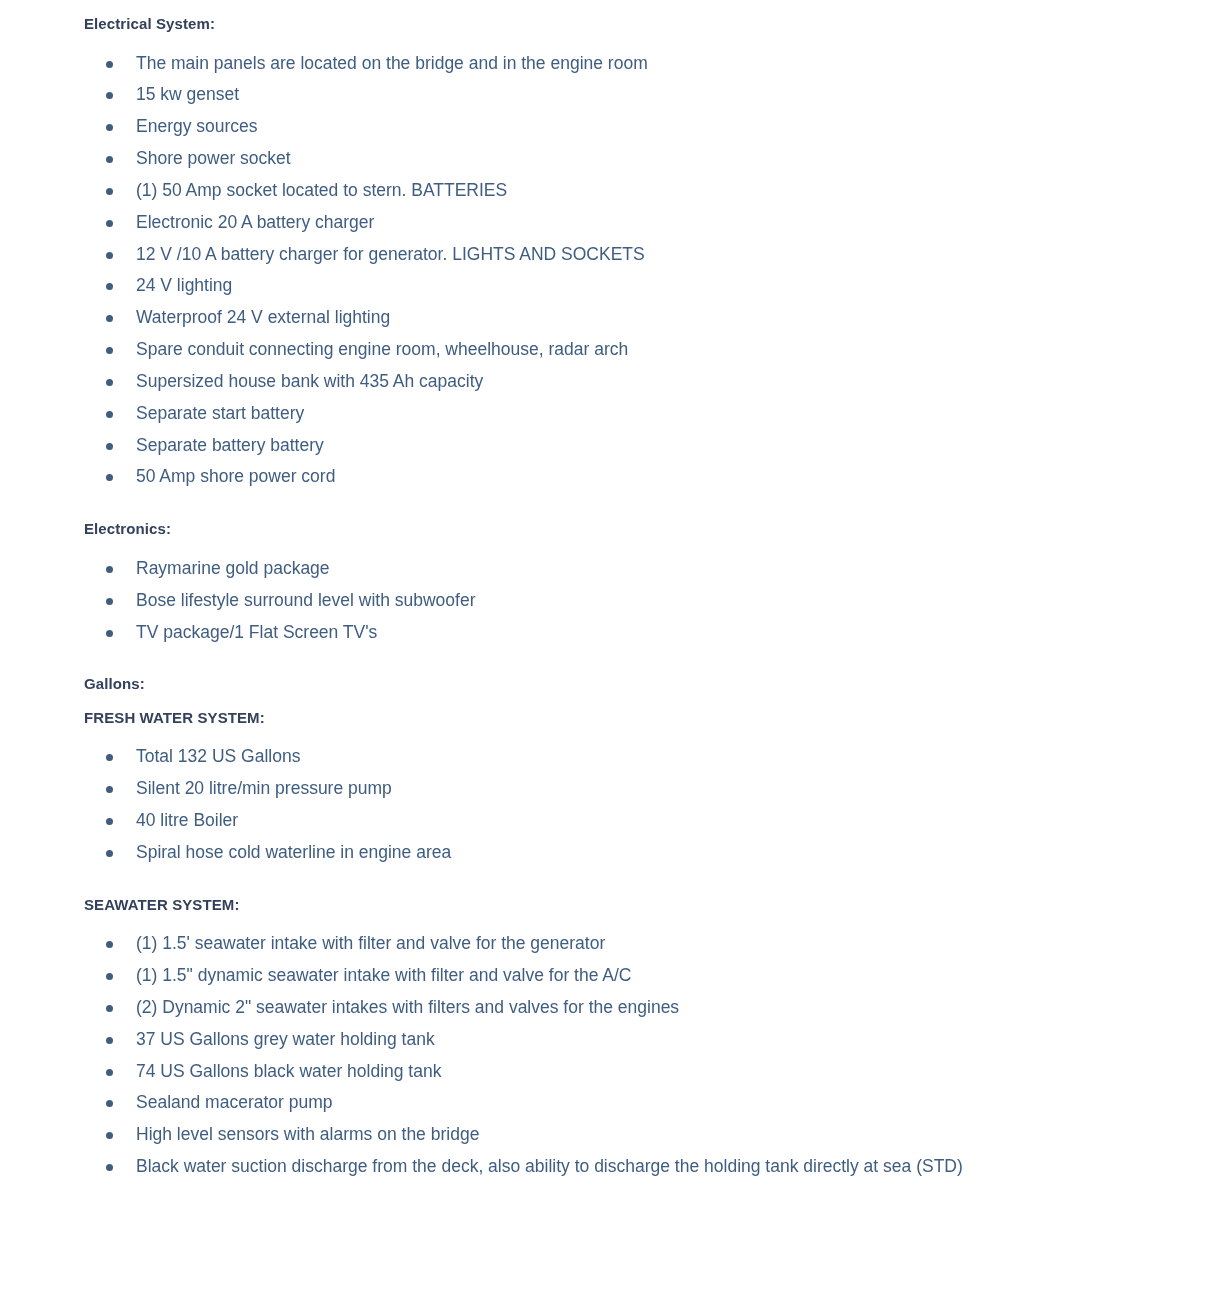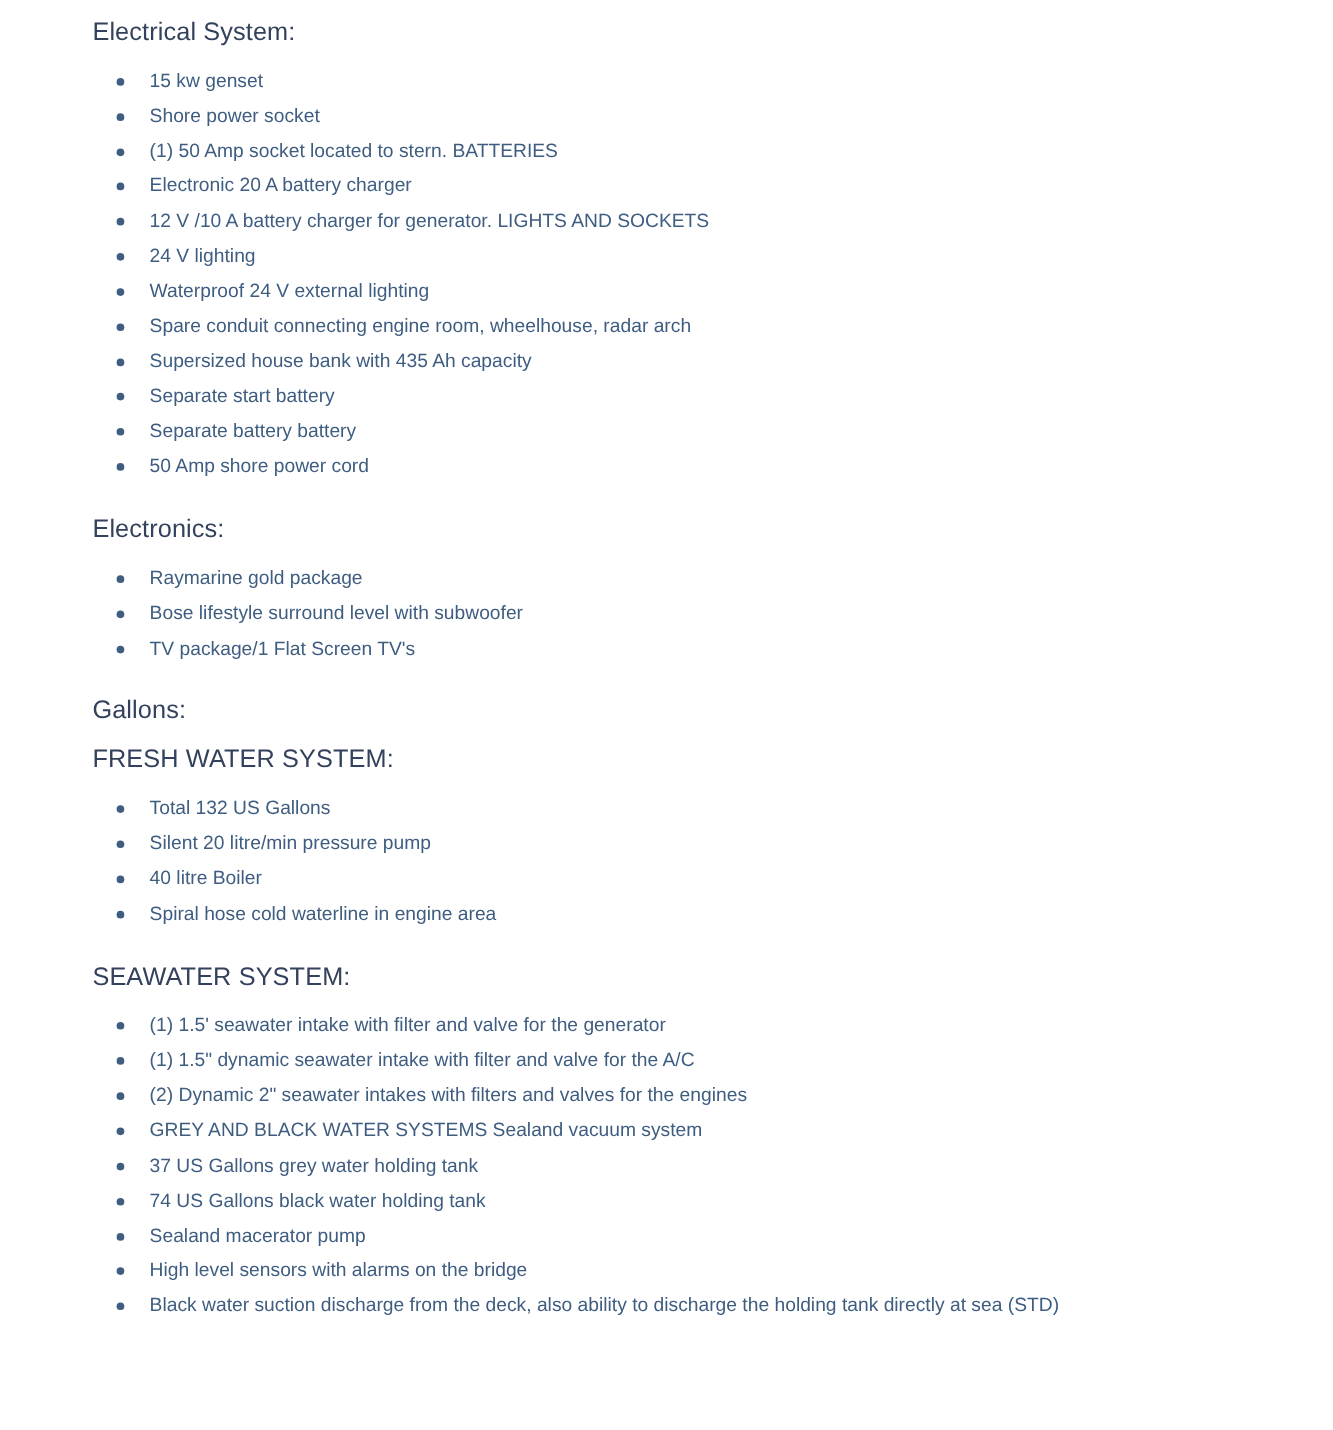--- a/index.html
+++ b/index.html
@@ -13,22 +13,22 @@
     font-family: "Liberation Sans", sans-serif;
     color: #3d5a80;
     -webkit-font-smoothing: antialiased;
   }
   .page {
     width: 1212px;
     box-sizing: border-box;
     padding: 14px 40px 20px 84px;
   }
   h3.section-heading {
-    font-size: 23px;
-    font-weight: normal;
+    font-size: 15px;
+    font-weight: bold;
     color: #33415c;
     margin: 0 0 14px 0;
     letter-spacing: 0.1px;
     line-height: 1.3;
   }
   .section {
     margin-bottom: 6px;
   }
   ul.bullets {
     list-style: none;
@@ -58,21 +58,23 @@
   }
 </style>
 </head>
 <body>
 
 <div class="page">
 
   <section class="section">
     <h3 class="section-heading">Electrical System:</h3>
     <ul class="bullets">
+      <li>The main panels are located on the bridge and in the engine room</li>
       <li>15 kw genset</li>
+      <li>Energy sources</li>
       <li>Shore power socket</li>
       <li>(1) 50 Amp socket located to stern. BATTERIES</li>
       <li>Electronic 20 A battery charger</li>
       <li>12 V /10 A battery charger for generator. LIGHTS AND SOCKETS</li>
       <li>24 V lighting</li>
       <li>Waterproof 24 V external lighting</li>
       <li>Spare conduit connecting engine room, wheelhouse, radar arch</li>
       <li>Supersized house bank with 435 Ah capacity</li>
       <li>Separate start battery</li>
       <li>Separate battery battery</li>
@@ -102,21 +104,20 @@
       <li>Spiral hose cold waterline in engine area</li>
     </ul>
   </section>
 
   <section class="section">
     <h3 class="section-heading">SEAWATER SYSTEM:</h3>
     <ul class="bullets">
       <li>(1) 1.5' seawater intake with filter and valve for the generator</li>
       <li>(1) 1.5" dynamic seawater intake with filter and valve for the A/C</li>
       <li>(2) Dynamic 2" seawater intakes with filters and valves for the engines</li>
-      <li>GREY AND BLACK WATER SYSTEMS Sealand vacuum system</li>
       <li>37 US Gallons grey water holding tank</li>
       <li>74 US Gallons black water holding tank</li>
       <li>Sealand macerator pump</li>
       <li>High level sensors with alarms on the bridge</li>
       <li>Black water suction discharge from the deck, also ability to discharge the holding tank directly at sea (STD)</li>
     </ul>
   </section>
 
 </div>
 

